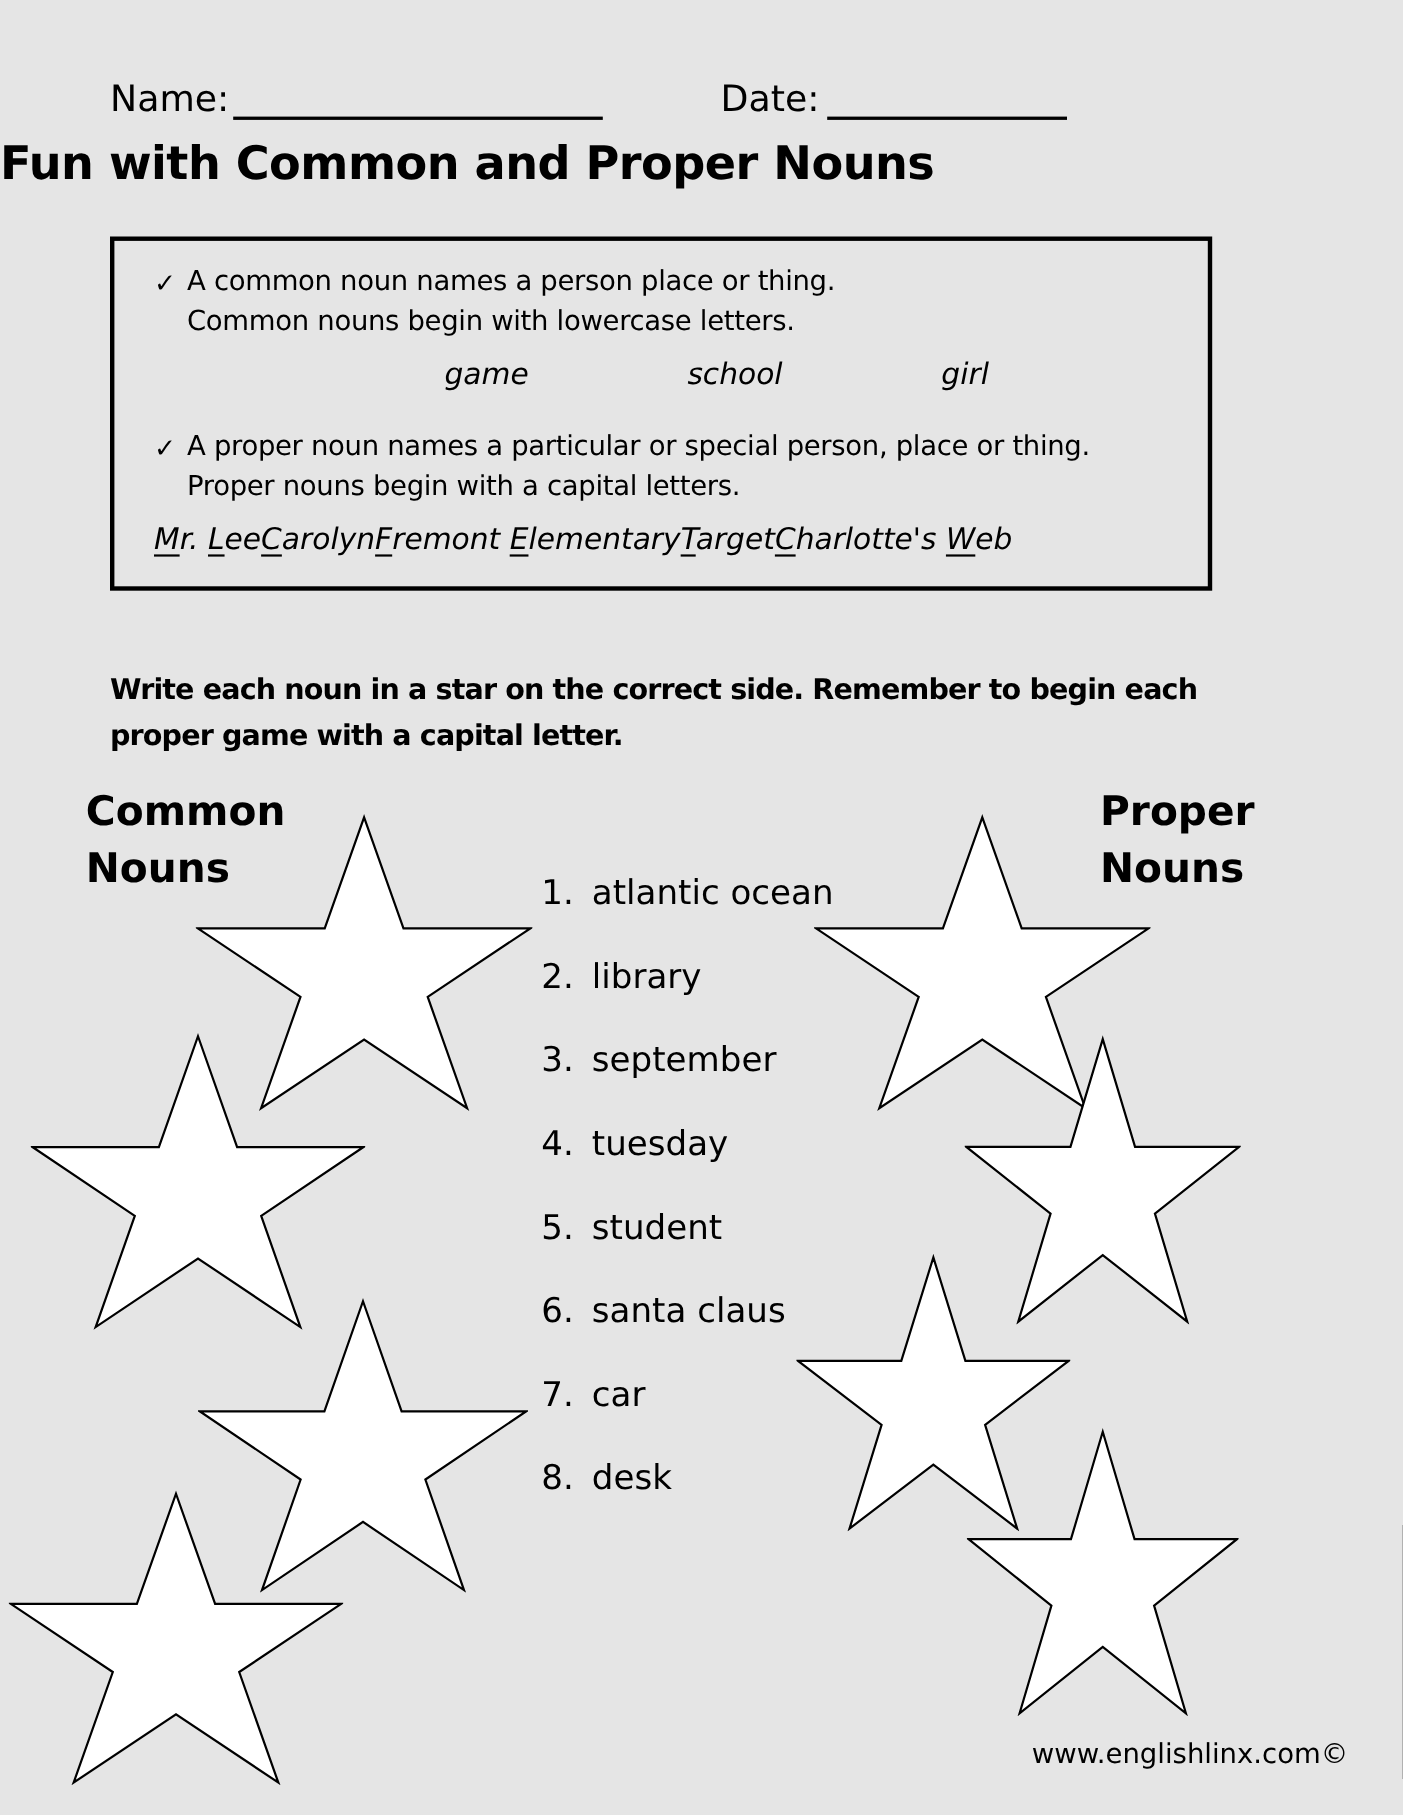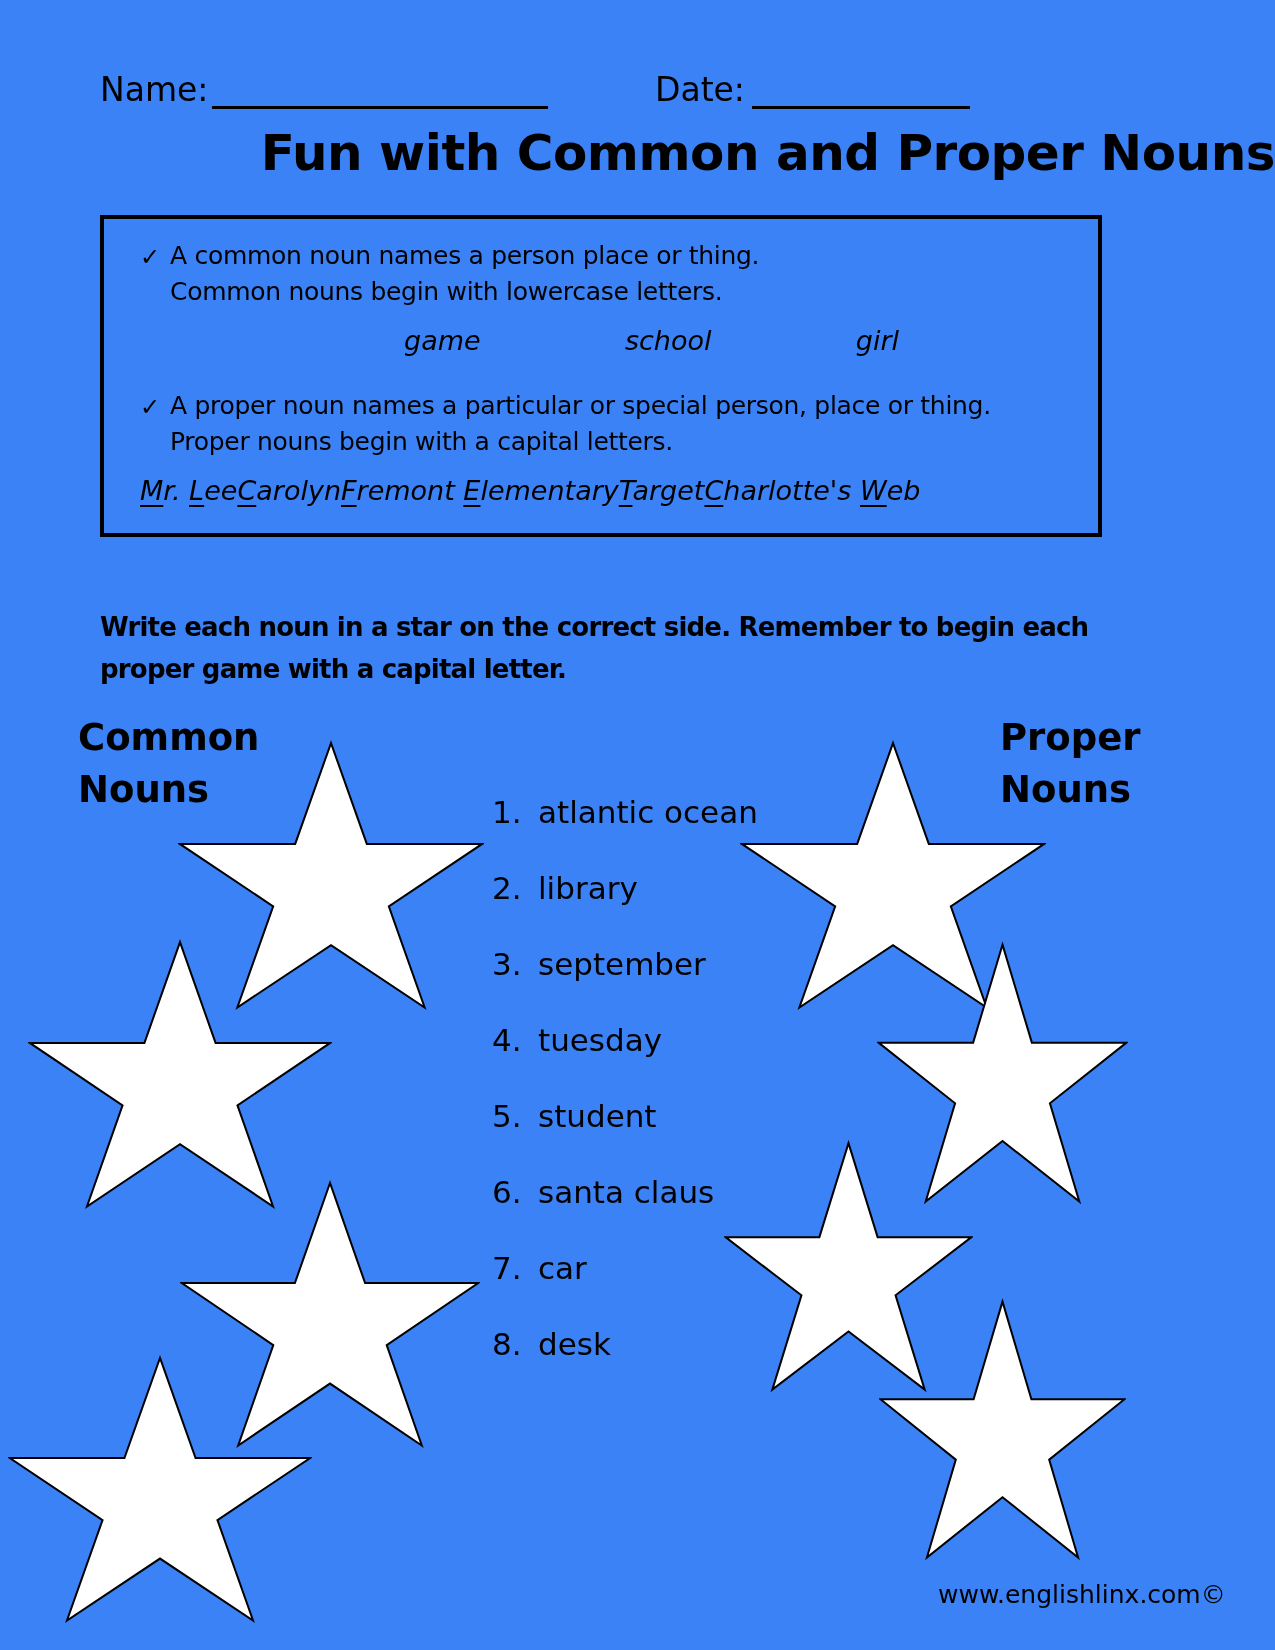--- a/index.html
+++ b/index.html
@@ -1,33 +1,33 @@
 <!DOCTYPE html>
 <html><head>
 <meta charset="utf-8">
 <style>
   html,body{margin:0;padding:0;background:#888;}
   .page{
     position:relative;
     width:1275px;height:1650px;
-    background:#3b82f6;
+    background:#e5e5e5;
     color:#000;
     font-family:"DejaVu Sans", sans-serif;
     overflow:hidden;
   }
   
   .label{position:absolute;font-size:33px;white-space:nowrap;}
   .name-label{left:100px;top:70px;}
   .date-label{left:655px;top:70px;}
   .blank{position:absolute;border-bottom:3px solid #000;height:36px;top:70px;}
   .name-blank{left:212px;width:336px;}
   .date-blank{left:752px;width:218px;}
   .title{
     position:absolute;left:0;top:124px;width:100%;
-    text-align:right;font-size:50px;font-weight:bold;
+    text-align:left;font-size:42px;font-weight:bold;
     letter-spacing:-0.5px;white-space:nowrap;
   }
   
   .rules-box{
     position:absolute;left:100px;top:215px;width:1002px;height:322px;
     border:4px solid #000;box-sizing:border-box;
   }
   .check{position:absolute;left:36px;font-size:24px;}
   .check-1{top:24px;}
   .check-2{top:174px;}

